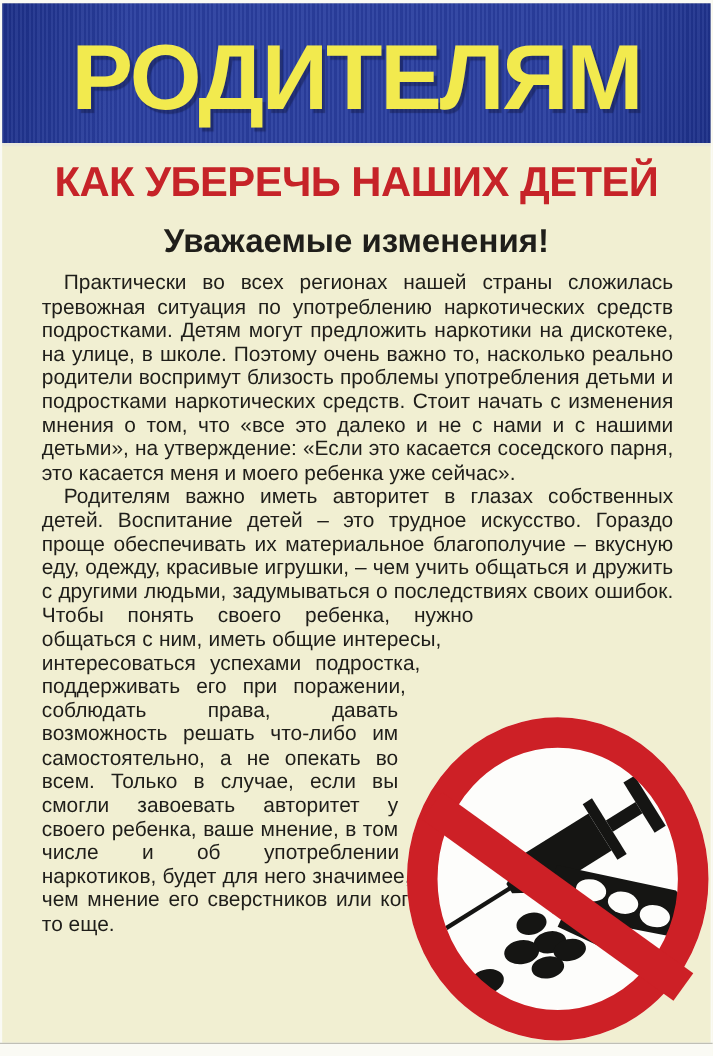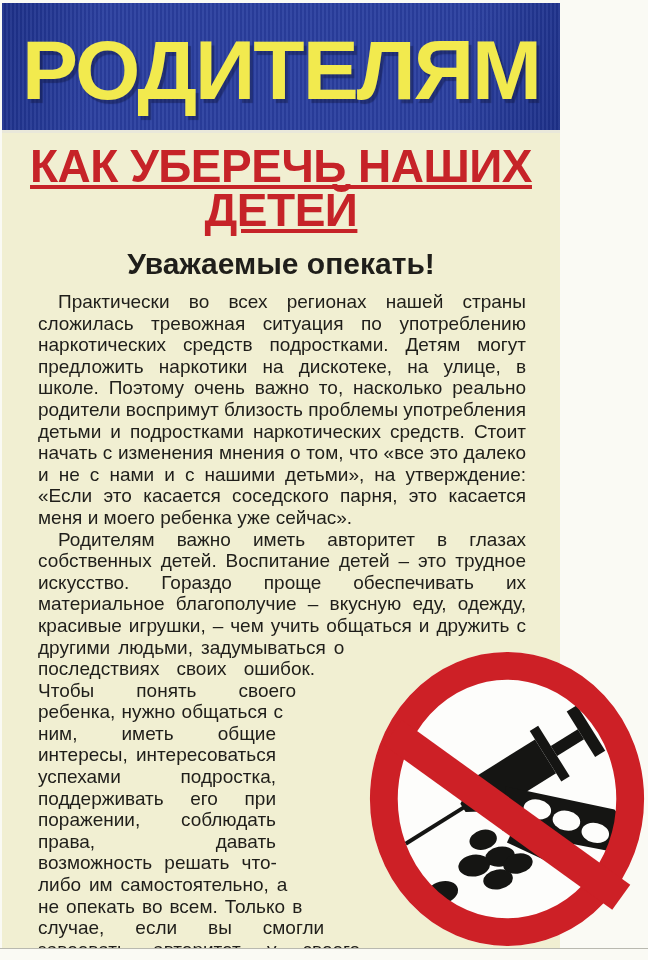--- a/index.html
+++ b/index.html
@@ -6,21 +6,21 @@
     --banner-bg:#2a3f9f; --banner-bg-dark:#1d3088; --banner-text:#f2ea4e;
     --heading-red:#c62328; --bg-cream:#f1efd2; --text-black:#1f1e1a;
     --sign-red:#cd2026; --sign-white:#fdfdfb; --sign-black:#151513;
     --page-white:#fafaf4; --edge-line:#b9b9b0;
   }
   *{box-sizing:border-box; margin:0; padding:0;}
   html,body{width:648px; height:960px; overflow:hidden;}
   body{background:var(--page-white); font-family:"Liberation Sans","DejaVu Sans",sans-serif; position:relative;}
 
   .card{
-    position:absolute; left:2px; top:3px; width:558px; height:945px;
+    position:absolute; left:2px; top:3px; width:644px; height:945px;
     background:var(--bg-cream);
   }
 
   
   .banner{
     height:130px; width:100%;
     background:
       repeating-linear-gradient(90deg, rgba(255,255,255,.05) 0 2px, rgba(0,0,30,.06) 2px 4px),
       linear-gradient(100deg, var(--banner-bg-dark) 0%, var(--banner-bg) 18%, var(--banner-bg) 82%, var(--banner-bg-dark) 100%);
     border-bottom:3px solid #e9e8da;
@@ -28,21 +28,21 @@
   }
   .banner h1{
     font-size:84px; font-weight:bold; letter-spacing:-2px; white-space:nowrap;
     color:var(--banner-text);
     text-shadow:3px 4px 1px rgba(18,24,66,.45);
     padding-top:8px;
   }
 
   
   .heading{ text-align:center; margin-top:11px; color:var(--heading-red); font-weight:bold;}
-  .heading .l1{ font-size:46px; line-height:44px; letter-spacing:-.5px;text-decoration:underline; }
+  .heading .l1{ font-size:38px; line-height:44px; letter-spacing:-.5px; }
   .heading .l2{ font-size:60px; line-height:62px; letter-spacing:1px; }
 
   
   .subheading{
     text-align:center; margin-top:15px; font-size:30px; line-height:34px;
     font-weight:bold; color:var(--text-black); letter-spacing:0;
   }
 
   
   .body-text{
@@ -75,21 +75,21 @@
 <div class="card">
 
   <div class="banner">
     <h1>РОДИТЕЛЯМ</h1>
   </div>
 
   <div class="heading">
     <div class="l1">КАК УБЕРЕЧЬ НАШИХ ДЕТЕЙ</div>
   </div>
 
-  <div class="subheading">Уважаемые опекать!</div>
+  <div class="subheading">Уважаемые изменения!</div>
 
   <div class="body-text">
     <p>
       <span>Практически во всех регионах нашей страны сложилась тревожная ситуация по употреблению наркотических средств подростками. Детям могут предложить наркотики на дискотеке, на улице, в школе. Поэтому очень важно то, насколько реально родители воспримут близость проблемы употребления детьми и подростками наркотических средств. Стоит начать с изменения мнения о том, что «все это далеко и не с нами и с нашими детьми», на утверждение: «Если это касается соседского парня, это касается меня и моего ребенка уже сейчас».</span>
     </p>
     <p>
       <span class="sign-spacer"></span>
       <span>Родителям важно иметь авторитет в глазах собственных детей. Воспитание детей – это трудное искусство. Гораздо проще обеспечивать их материальное благополучие – вкусную еду, одежду, красивые игрушки, – чем учить общаться и дружить с другими людьми, задумываться о последствиях своих ошибок. Чтобы понять своего ребенка, нужно общаться с ним, иметь общие интересы, интересоваться успехами подростка, поддерживать его при поражении, соблюдать права, давать возможность решать что-либо им самостоятельно, а не опекать во всем. Только в случае, если вы смогли завоевать авторитет у своего ребенка, ваше мнение, в том числе и об употреблении наркотиков, будет для него значимее, чем мнение его сверстников или кого-то еще.</span>
     </p>
   </div>

